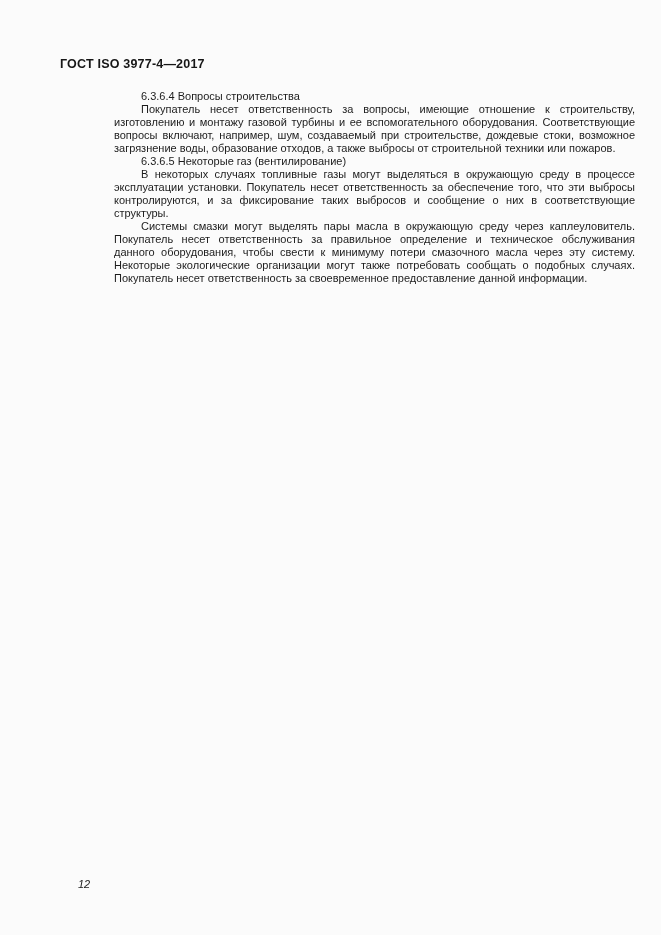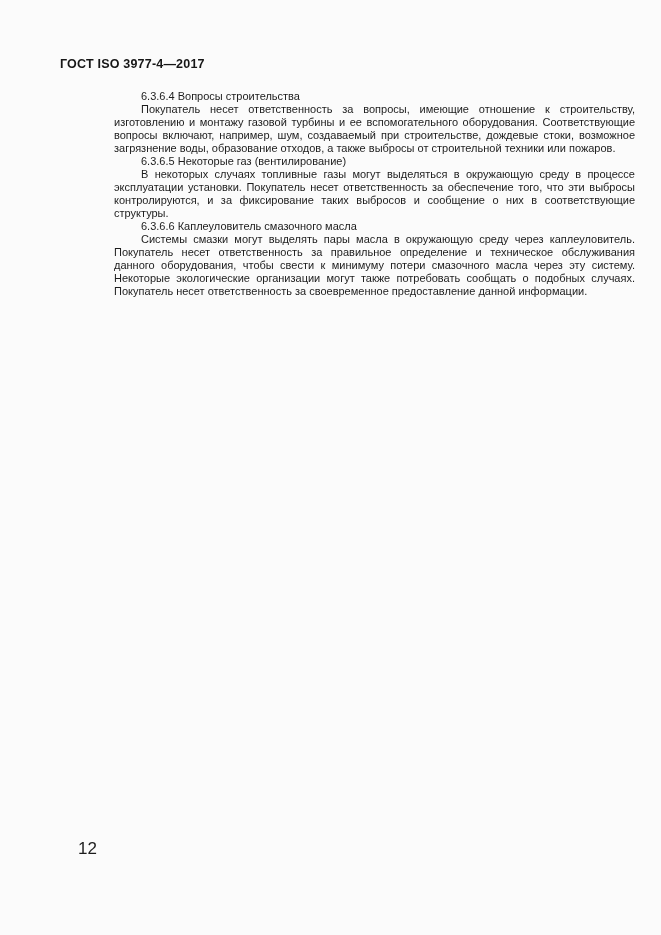--- a/index.html
+++ b/index.html
@@ -48,40 +48,40 @@
     text-indent: 27px;
     text-align: left;
   }
   .section-paragraph {
     text-indent: 27px;
     text-align: justify;
   }
   .page-number {
     position: absolute;
     left: 78px;
-    top: 839px;
-    font-size: 17px;
+    top: 878px;
+    font-size: 11px;
     color: #1c1c1c;
+    font-style: italic;
   }
 </style>
 </head>
 <body>
 
 <div class="page">
 
   <div class="doc-header">ГОСТ ISO 3977-4—2017</div>
 
   <div class="content">
 
     <p class="section-heading">6.3.6.4 Вопросы строительства</p>
     <p class="section-paragraph">Покупатель несет ответственность за вопросы, имеющие отношение к строительству, изготовлению и монтажу газовой турбины и ее вспомогательного оборудования. Соответствующие вопросы включают, например, шум, создаваемый при строительстве, дождевые стоки, возможное загрязнение воды, образование отходов, а также выбросы от строительной техники или пожаров.</p>
 
     <p class="section-heading">6.3.6.5 Некоторые газ (вентилирование)</p>
     <p class="section-paragraph">В некоторых случаях топливные газы могут выделяться в окружающую среду в процессе эксплуатации установки. Покупатель несет ответственность за обеспечение того, что эти выбросы контролируются, и за фиксирование таких выбросов и сообщение о них в соответствующие структуры.</p>
 
-    <p class="section-heading">6.3.6.6 Каплеуловитель смазочного масла</p>
     <p class="section-paragraph">Системы смазки могут выделять пары масла в окружающую среду через каплеуловитель. Покупатель несет ответственность за правильное определение и техническое обслуживания данного оборудования, чтобы свести к минимуму потери смазочного масла через эту систему. Некоторые экологические организации могут также потребовать сообщать о подобных случаях. Покупатель несет ответственность за своевременное предоставление данной информации.</p>
 
   </div>
 
   <div class="page-number">12</div>
 
 </div>
 
 </body></html>

